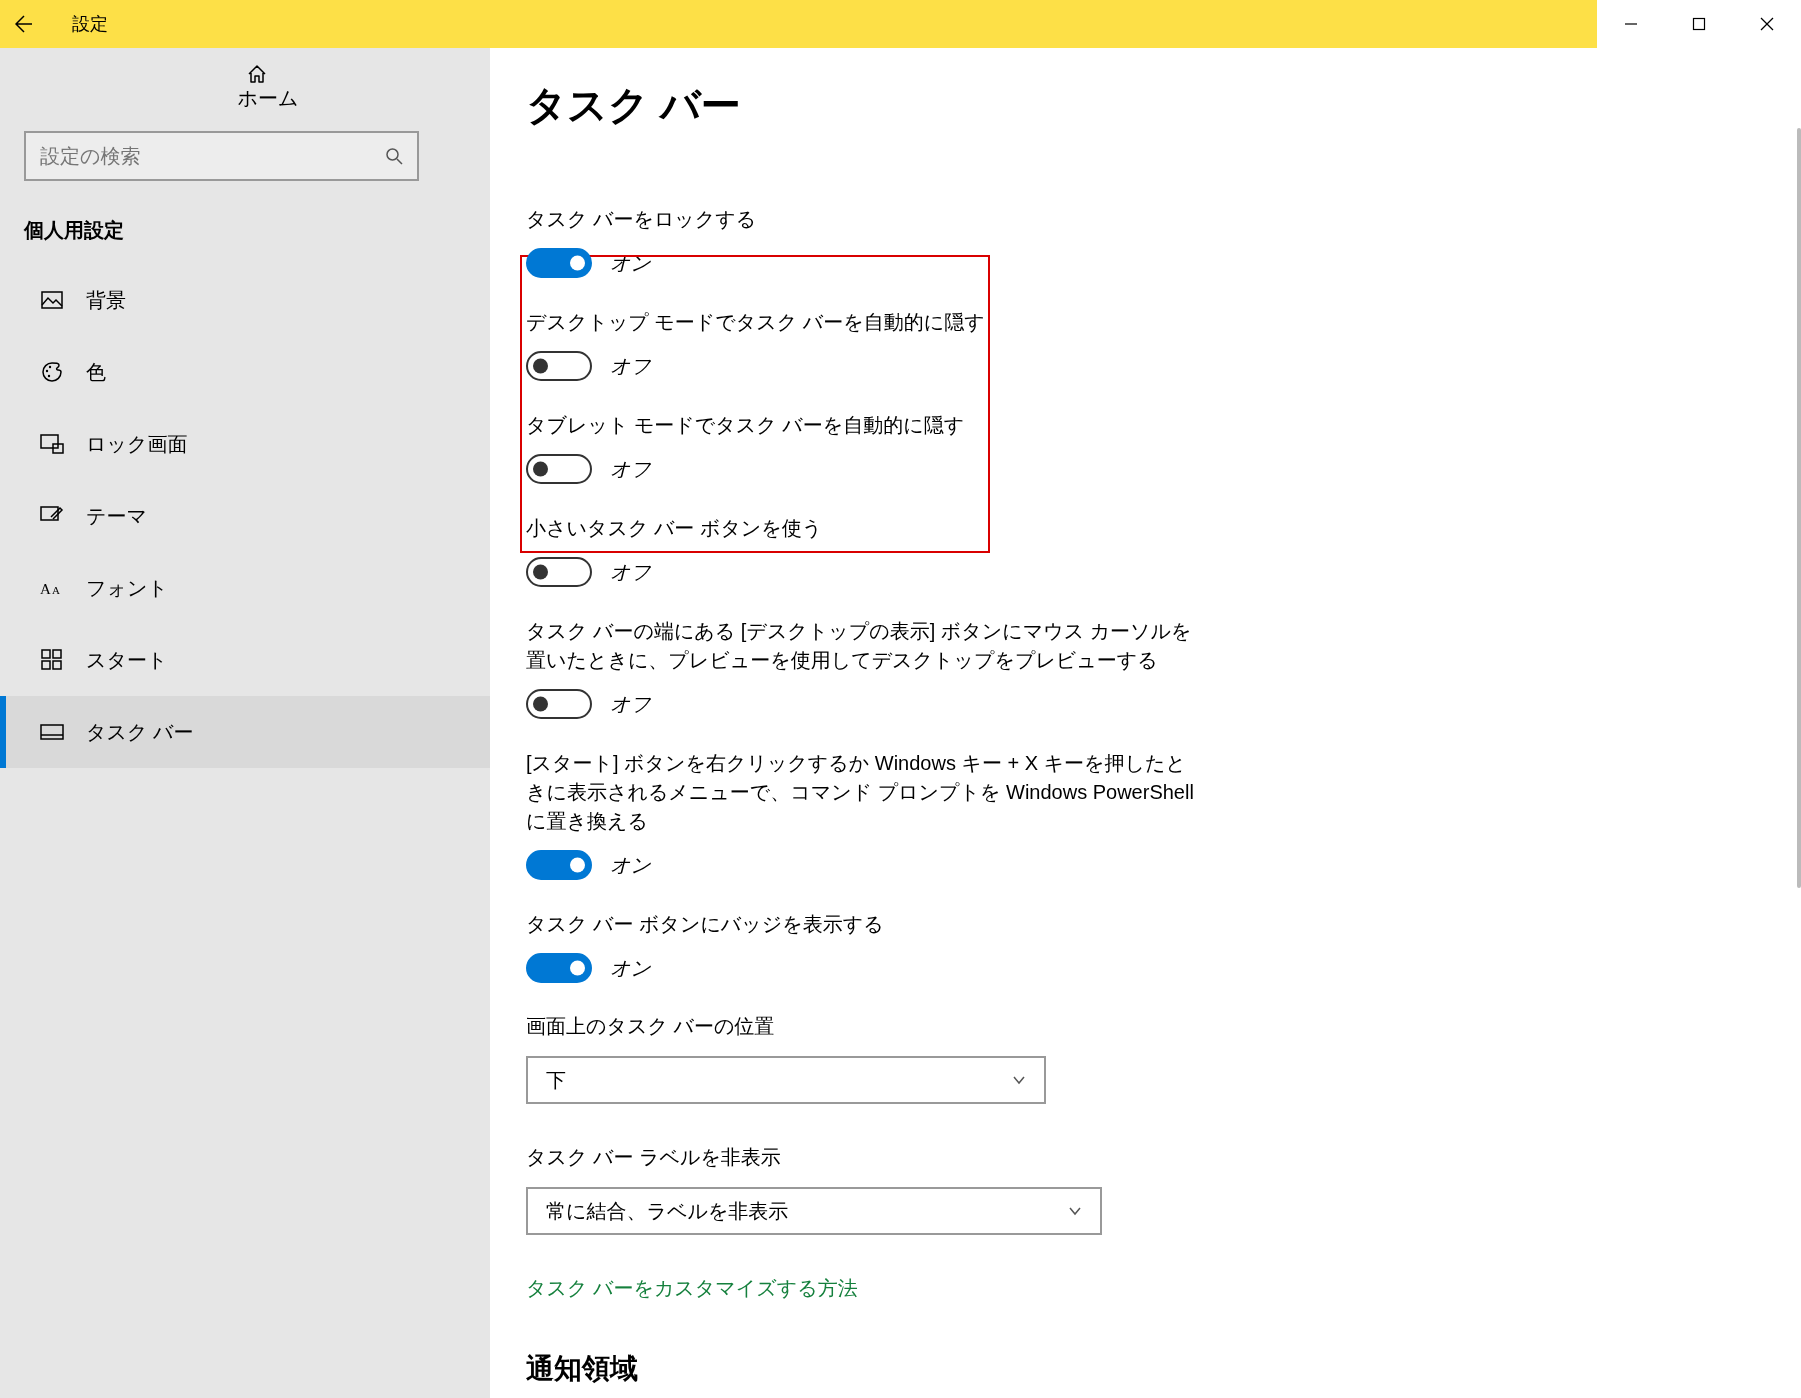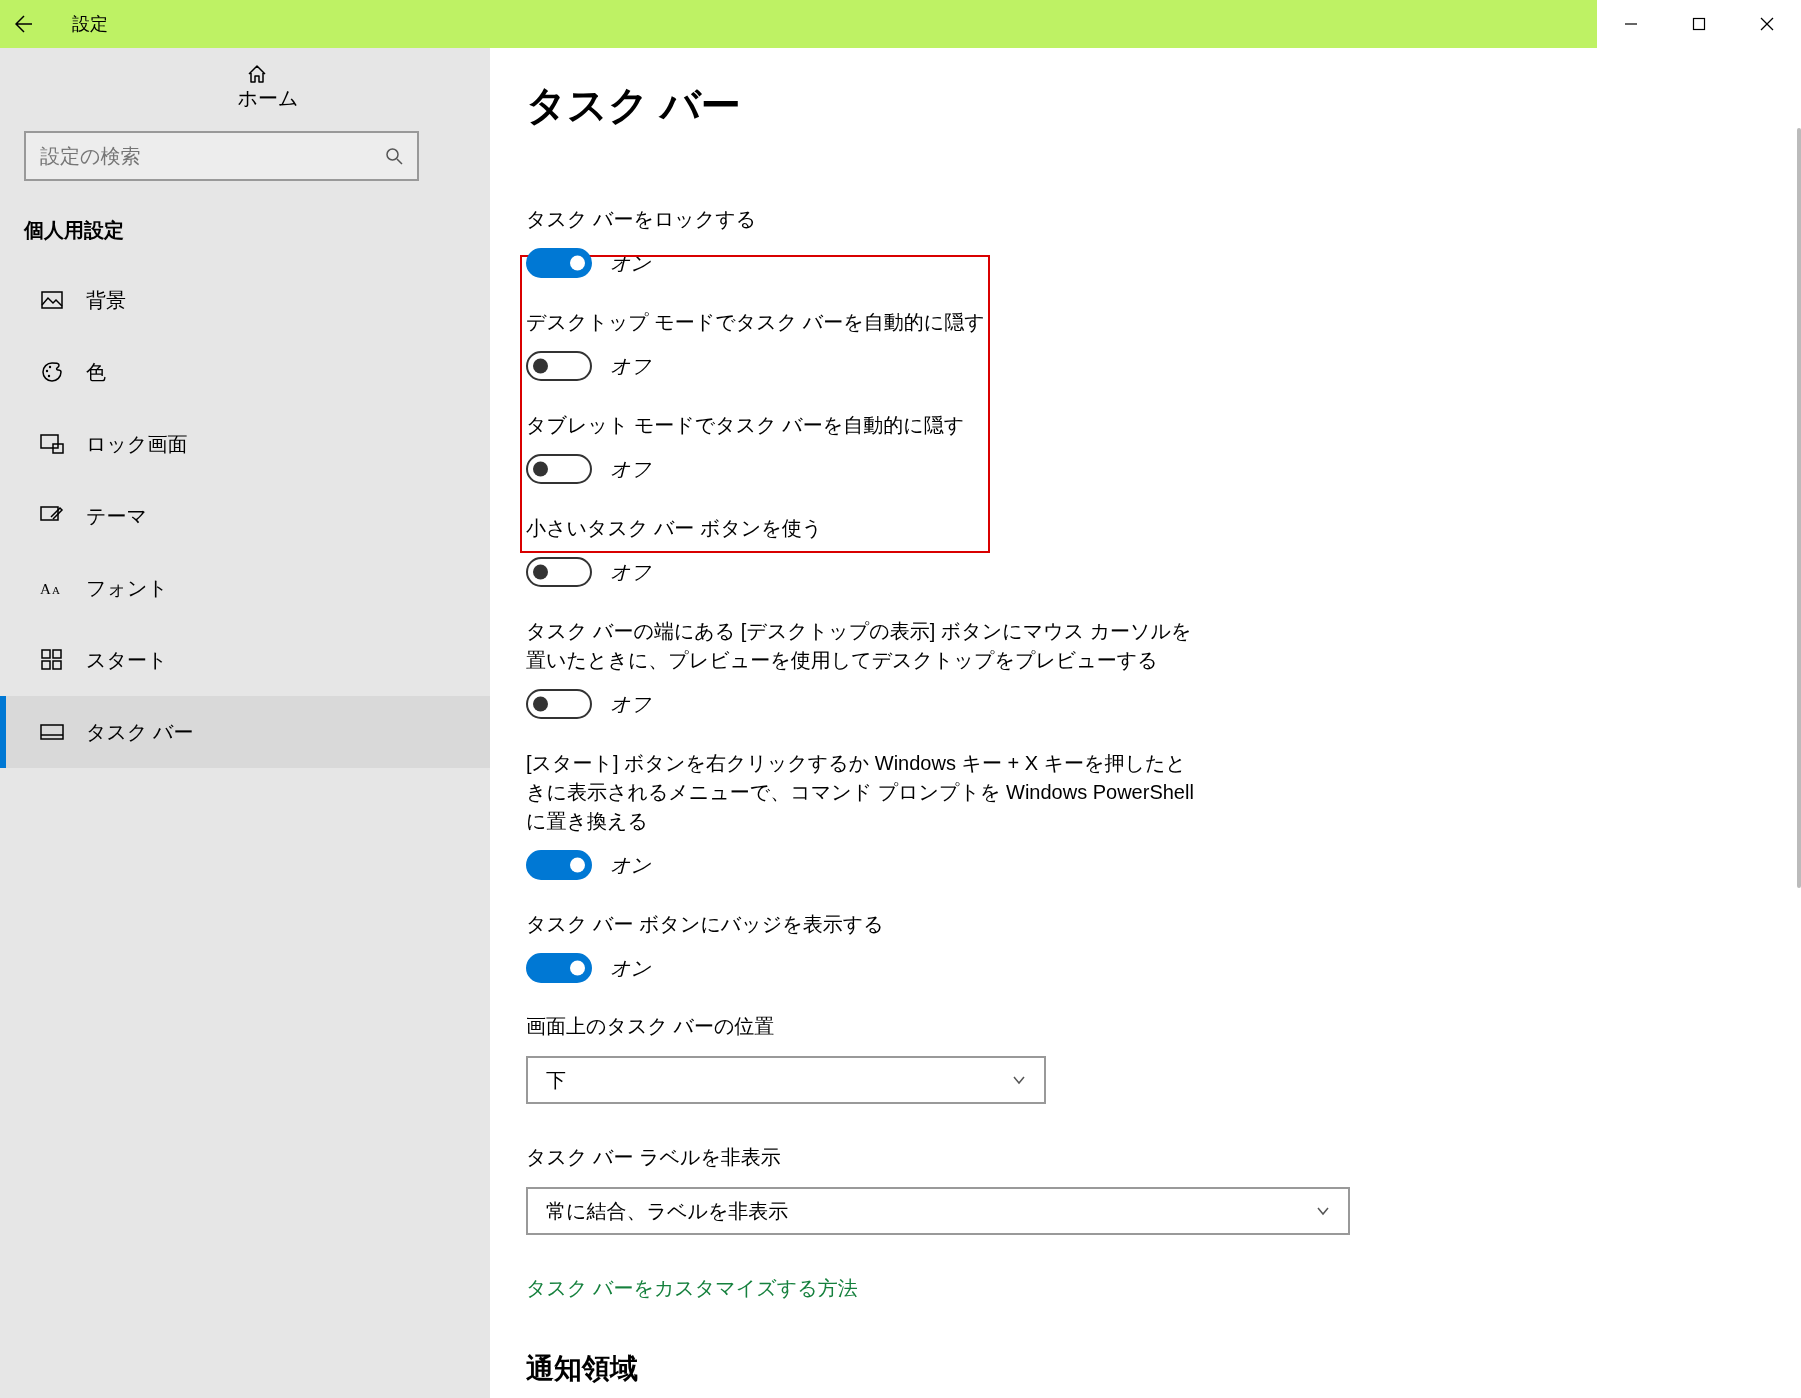--- a/index.html
+++ b/index.html
@@ -15,21 +15,21 @@
     height: 1398px;
     display: flex;
     flex-direction: column;
     position: relative;
   }
   
   .titlebar {
     height: 48px;
     display: flex;
     align-items: center;
-    background: #bef264;
+    background: #fde047;
     position: relative;
   }
   .back-btn {
     width: 48px;
     height: 48px;
     display: flex;
     align-items: center;
     justify-content: center;
     cursor: pointer;
   }
@@ -192,21 +192,21 @@
     border: 2px solid #999;
     background: #fff;
     display: flex;
     align-items: center;
     justify-content: space-between;
     padding: 0 18px;
     font-size: 20px;
     cursor: pointer;
   }
   .dropdown.small { width: 520px; }
-  .dropdown.large { width: 824px; }
+  .dropdown.large { width: 576px; }
   .dd-block { margin-bottom: 40px; }
   .dd-label { font-size: 20px; margin-bottom: 16px; }
   .link-text {
     color: #15803d;
     font-size: 20px;
     cursor: pointer;
     margin-bottom: 48px;
     display: inline-block;
   }
   .section-title {

